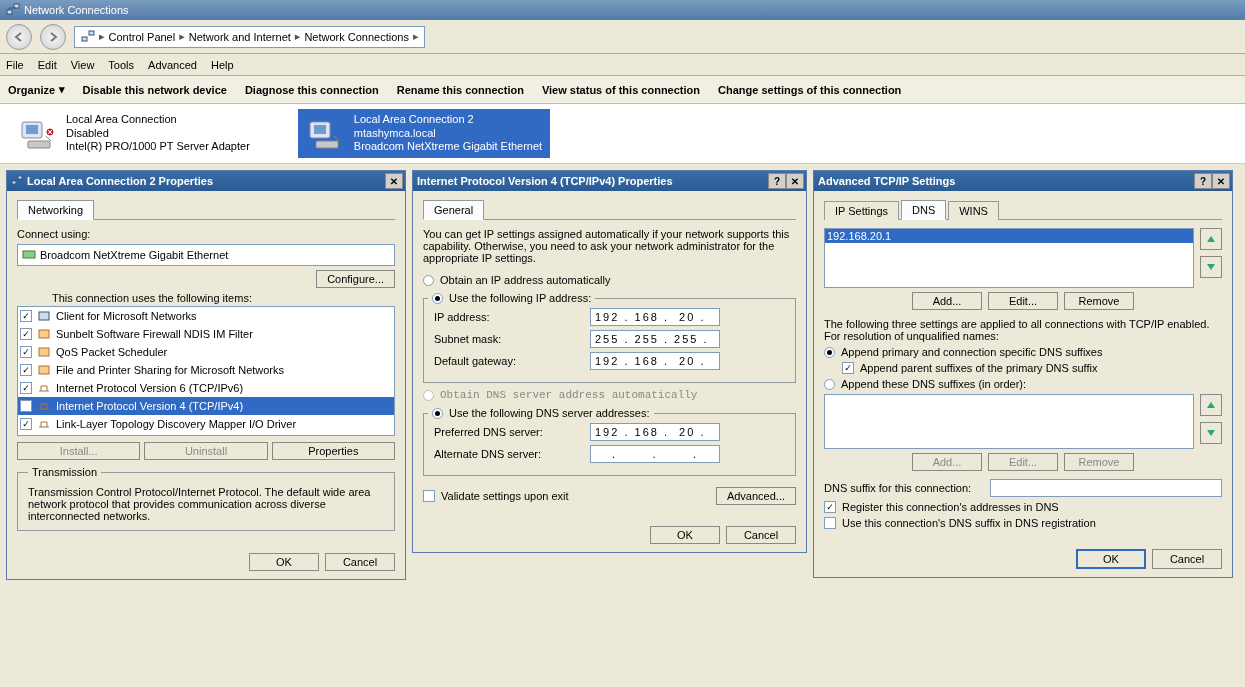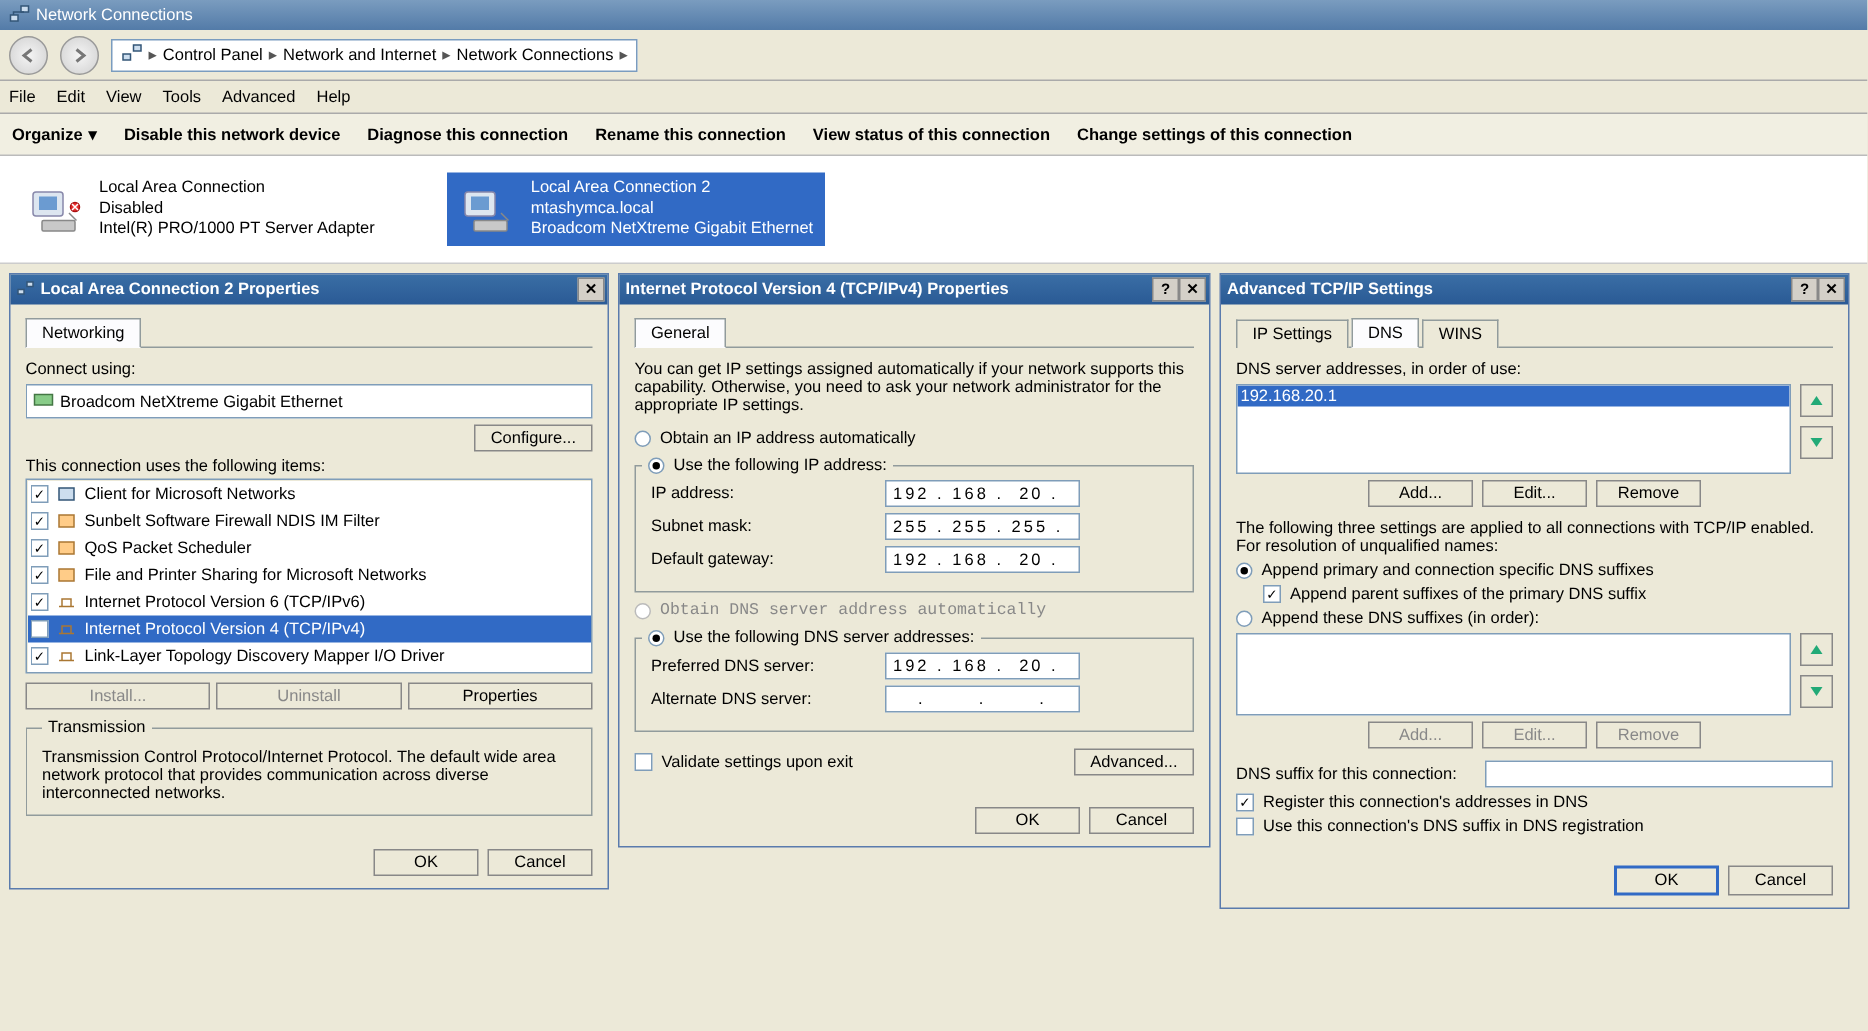--- a/index.html
+++ b/index.html
@@ -76,21 +76,21 @@
   align-items: center;
   padding: 0 8px;
   gap: 18px;
   font-weight: bold;
 }
 .toolbar .tb-item { display: flex; align-items: center; gap: 4px; }
 
 
 .conn-area {
   background: #fff;
-  height: 72px;
+  height: 60px;
   display: flex;
   align-items: center;
   padding: 6px 10px;
   gap: 40px;
   border-bottom: 1px solid #ccc;
 }
 .conn-item {
   display: flex;
   align-items: center;
   gap: 8px;
@@ -387,21 +387,21 @@
         <div class="txt" style="flex:1;display:flex;align-items:center;gap:4px;padding:3px 4px;">
           <span><svg width="14" height="12">
                 <rect x="1" y="3" width="12" height="7" fill="#8c8" stroke="#474"></rect>
               </svg></span>
           <span>Broadcom NetXtreme Gigabit Ethernet</span>
         </div>
       </div>
       <div class="row" style="justify-content:flex-end;">
         <button class="btn">Configure...</button>
       </div>
-      <div style="margin-top:4px;">This connection uses the following items:</div>
+      <div style="margin-top:4px;margin-left:35px;">This connection uses the following items:</div>
       <div class="listbox" style="height:130px;margin-top:2px;">
         <div class="list-item">
             <span class="chk">✓</span>
             <span class="small-icon">
               <svg width="14" height="14">
                 <rect x="2" y="3" width="10" height="8" fill="#cde" stroke="#357"></rect>
               </svg>
             </span>
             <span>Client for Microsoft Networks</span>
           </div>
@@ -565,21 +565,20 @@
         <span class="t-btn">✕</span>
       </span>
     </div>
     <div class="dlg-body">
       <div class="tabs">
         <div class="tab">IP Settings</div>
         <div class="tab active">DNS</div>
         <div class="tab">WINS</div>
       </div>
 
-      <div>DNS server addresses, in order of use:</div>
       <div class="row" style="align-items:flex-start;gap:6px;">
         <div class="listbox" style="flex:1;height:60px;">
           <div class="list-item selected">192.168.20.1</div>
         </div>
         <div style="display:flex;flex-direction:column;gap:6px;">
           <div class="arrow-btn">
               <svg width="10" height="10">
                 <path d="M5 2 L9 8 H1 Z" fill="#2a7"></path>
               </svg>
             </div>

